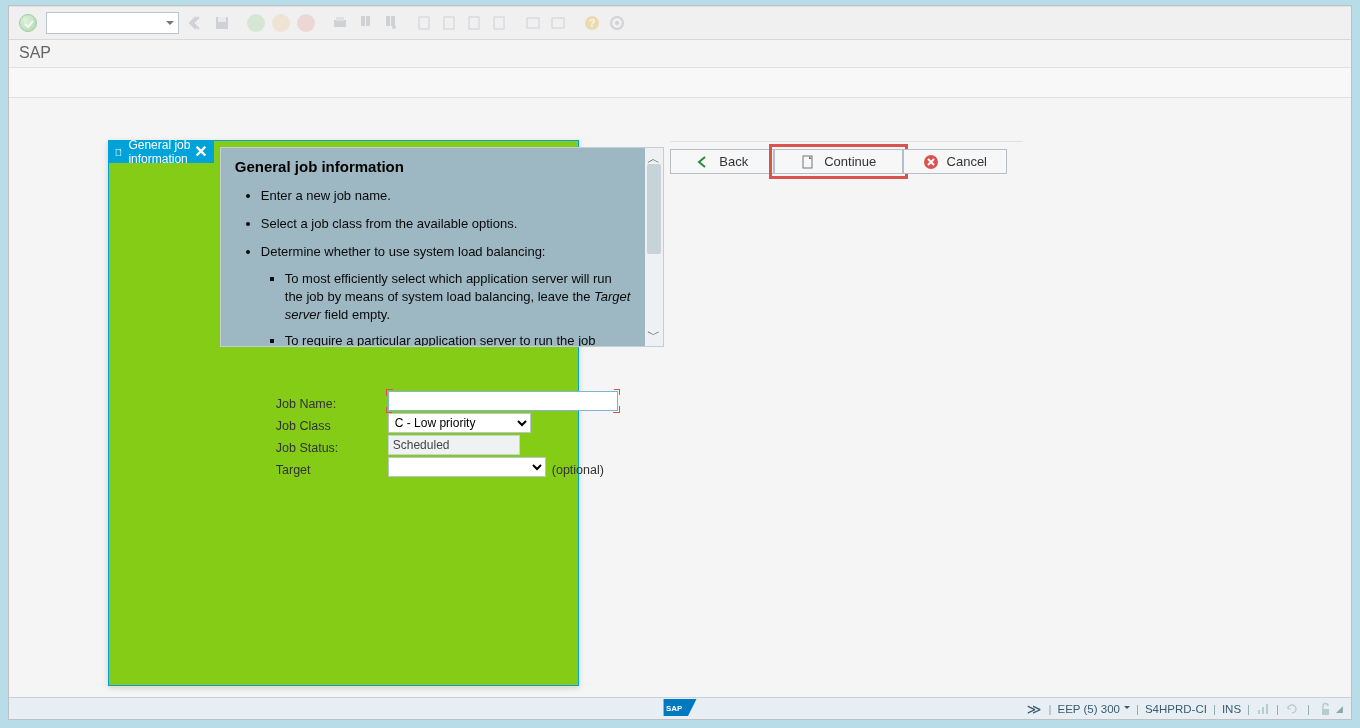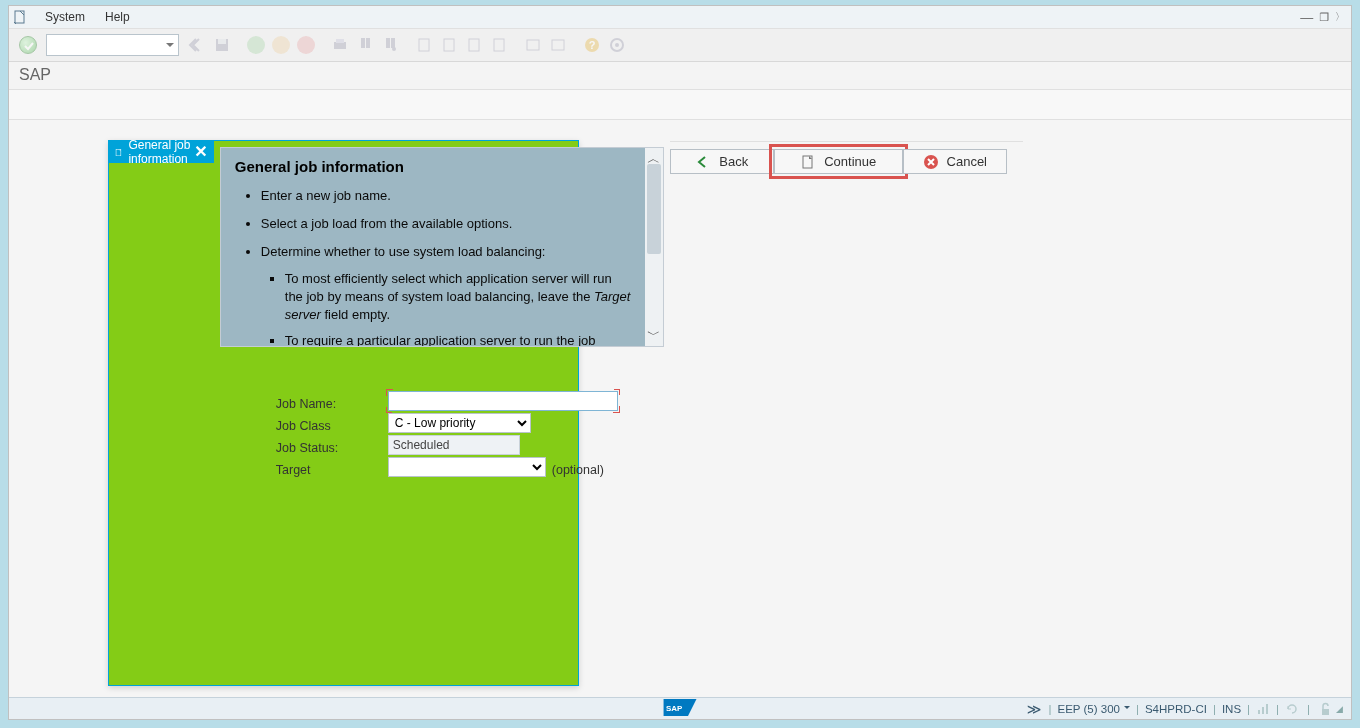--- a/index.html
+++ b/index.html
@@ -81,36 +81,20 @@
 .status .dd::after { content: ""; display: inline-block; margin-left: 4px; border: 3px solid transparent; border-top-color: #3a5a70; vertical-align: middle; }
 .status .ic { opacity: 0.5; width: 14px; height: 14px; }
 
 .sap-logo-svg { width: 34px; height: 17px; }
 </style>
 </head>
 <body>
 
 <div class="app-frame">
 
-  <div class="menu-bar">
-    <span class="doc-icon">
-      <svg viewBox="0 0 14 14">
-          <rect x="2" y="1" width="9" height="12" fill="none" stroke="#5a7a90" stroke-width="1"></rect>
-          <path d="M7 1 L11 5" stroke="#5a7a90" fill="none"></path>
-          <path d="M3 14 L1 12" stroke="#5a7a90"></path>
-        </svg>
-    </span>
-    <span class="menu-item">System</span>
-    <span class="menu-item">Help</span>
-    <div class="window-ctrl">
-      <span>—</span>
-      <span style="font-size:11px;">❐</span>
-      <span style="font-size:10px;">〉</span>
-    </div>
-  </div>
 
   <div class="toolbar">
     <span class="tb-btn">
         <span class="circ c-green" style="position:relative;">
           <svg viewBox="0 0 18 18" style="position:absolute;left:0;top:0;">
             <path d="M5 9 L8 12 L13 6" stroke="white" stroke-width="2" fill="none"></path>
           </svg>
         </span>
       </span>
     <div class="tb-combo"></div>
@@ -254,21 +238,21 @@
     <span>General job information</span>
     <span class="close">✕</span>
   </div>
 
   <div class="dlg-body">
     <div class="info-panel">
       <div class="info-inner">
         <h3>General job information</h3>
         <ul>
           <li>Enter a new job name.</li>
-          <li>Select a job load from the available options.</li>
+          <li>Select a job class from the available options.</li>
           <li>
             <span>Determine whether to use system load balancing:</span>
             <ul>
               <li>
                 <span>To most efficiently select which application server will run the job by means of system load balancing, leave the </span><span class="italic">Target server</span><span> field empty.</span>
               </li>
               <li>To require a particular application server to run the job</li>
             </ul>
           </li>
         </ul>

